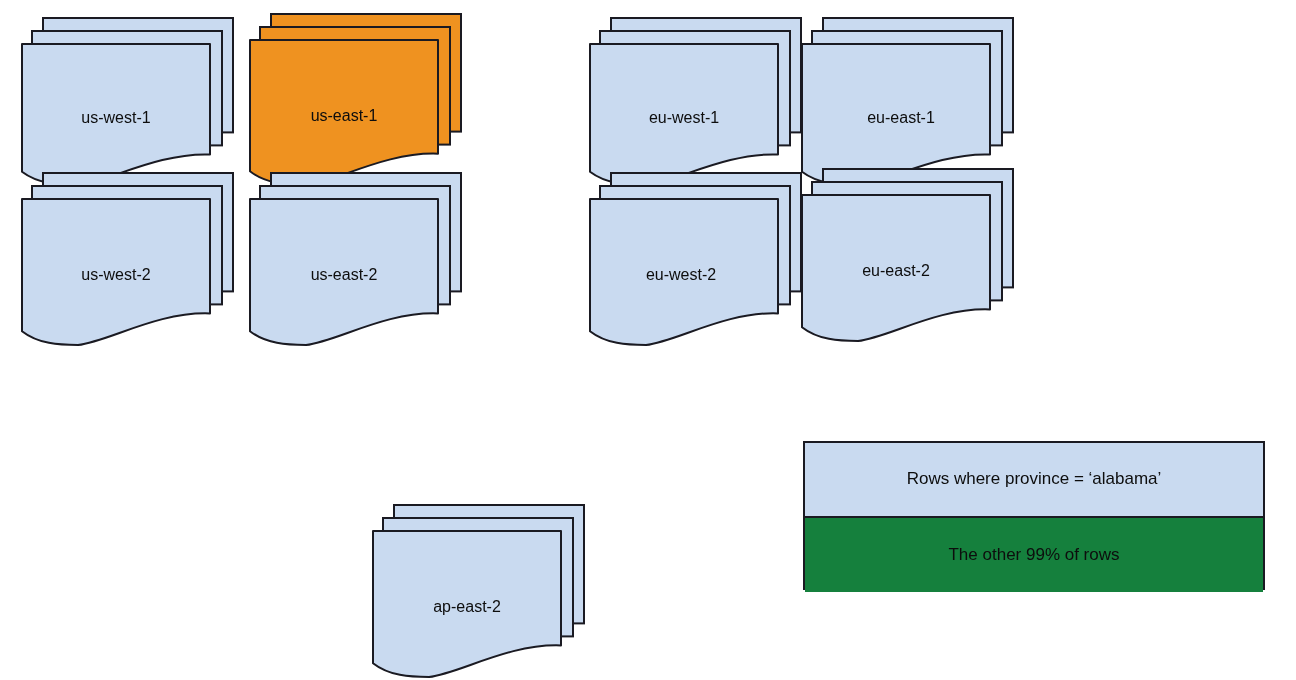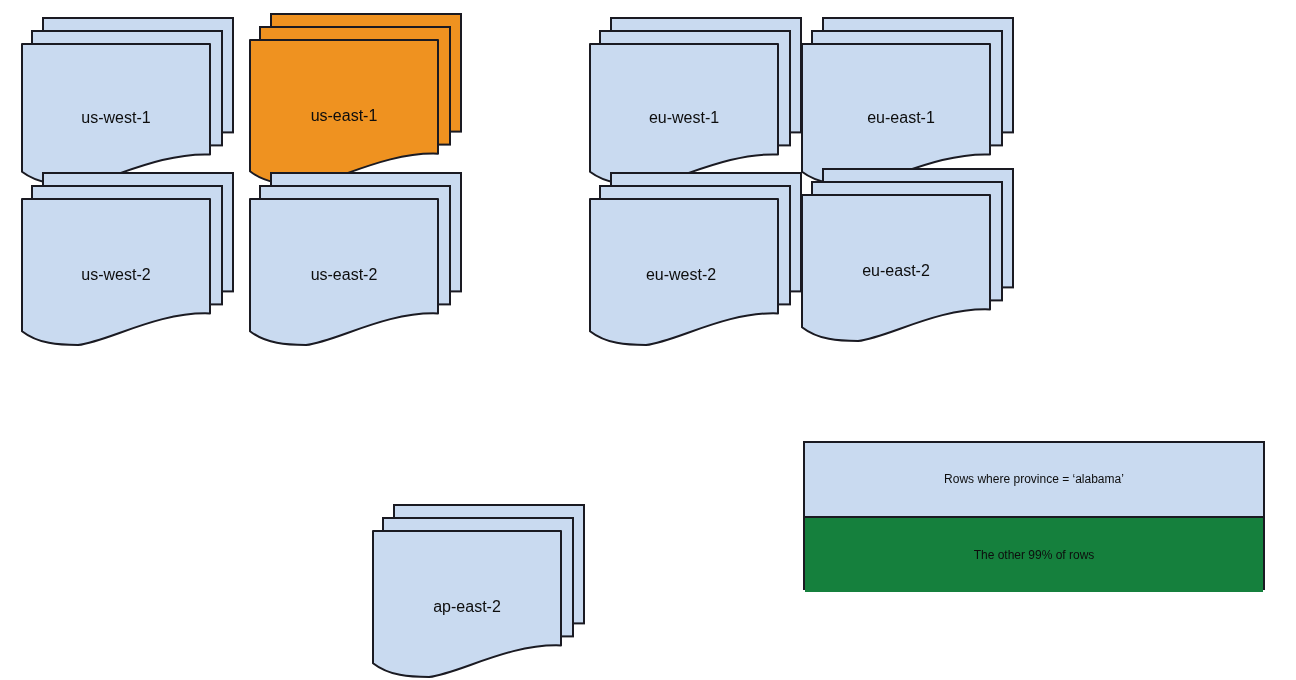--- a/index.html
+++ b/index.html
@@ -46,21 +46,21 @@
     position: absolute;
     border: 2px solid #1a1a22;
     box-sizing: border-box;
   }
   .legend-row {
     box-sizing: border-box;
     display: flex;
     align-items: center;
     justify-content: center;
     font-family: "Liberation Sans", sans-serif;
-    font-size: 12px;
+    font-size: 17px;
     color: #0d0d0d;
   }
   .legend-row.top {
     border-bottom: 2px solid #1a1a22;
   }
 </style>
 </head>
 <body>
 
 <div id="canvas">

